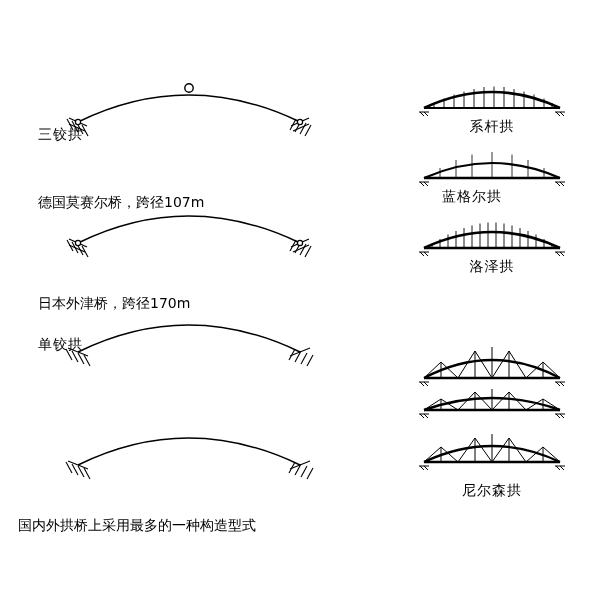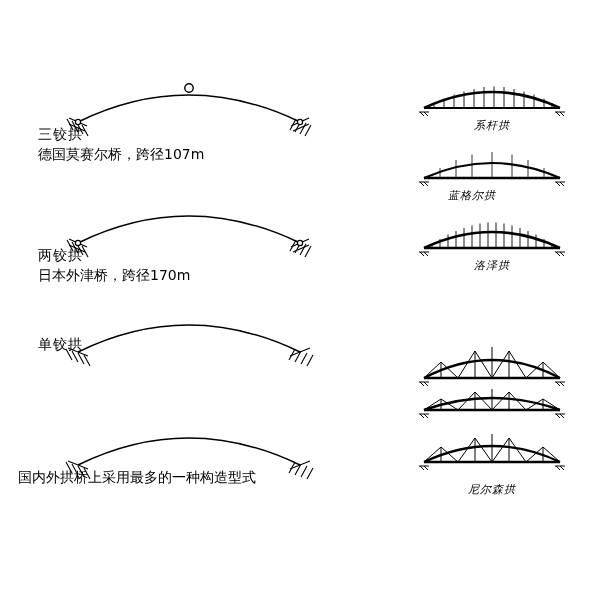--- a/index.html
+++ b/index.html
@@ -32,28 +32,28 @@
     color: #000;
     white-space: nowrap;
   }
   .arch-label .title {
     display: block;
     letter-spacing: 1px;
   }
   .arch-label .sub {
     display: block;
     letter-spacing: 0px;
+    margin-top: 48px;
   }
   .right-label {
     text-align: center;
-    font-size: 11px;
+    font-size: 14px;
     color: #000;
     white-space: nowrap;
     letter-spacing: 1px;
-    font-style: italic;
   }
 </style>
 </head>
 <body>
 
 <svg id="canvas" viewBox="0 0 600 600">
   <defs>
     <g id="hatch-small">
       <line x1="0" y1="0" x2="10" y2="-7" stroke="#000" stroke-width="1"></line>
     </g>
@@ -307,21 +307,20 @@
     </g>
   </g>
 </svg>
 
 <div class="arch-group arch-label" style="left:38px; top:124px; width:300px;">
   <span class="title">三铰拱</span>
   <span class="sub">德国莫赛尔桥，跨径107m</span>
 </div>
 
 <div class="arch-group arch-label" style="left:38px; top:245px; width:300px;">
-  <span class="title">两铰拱</span>
   <span class="sub">日本外津桥，跨径170m</span>
 </div>
 
 <div class="arch-group arch-label" style="left:38px; top:334px; width:300px;">
   <span class="title">单铰拱</span>
 </div>
 
 <div class="arch-group arch-label" style="left:18px; top:467px; width:340px;">
   <span class="sub">国内外拱桥上采用最多的一种构造型式</span>
 </div>

